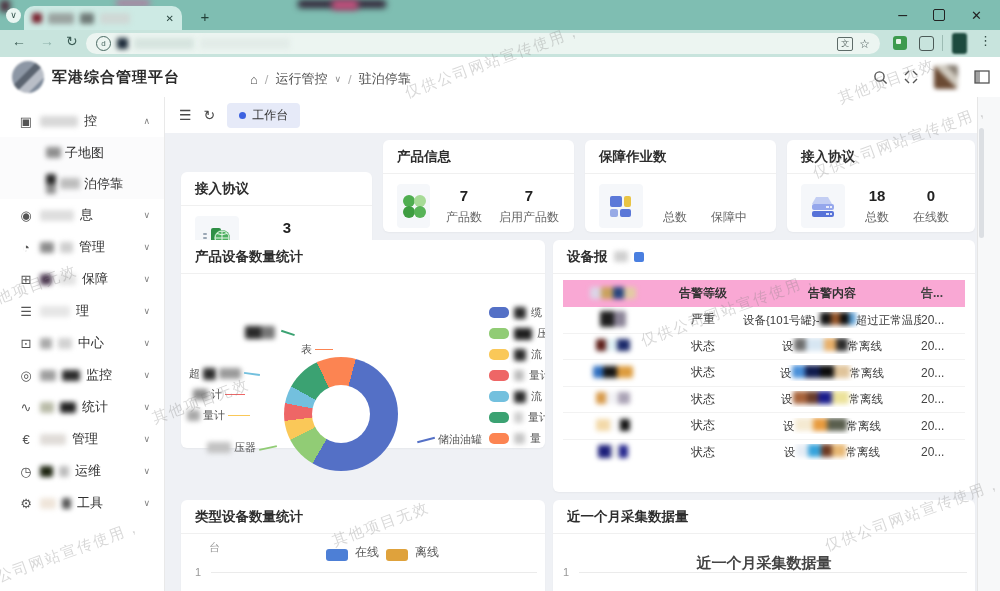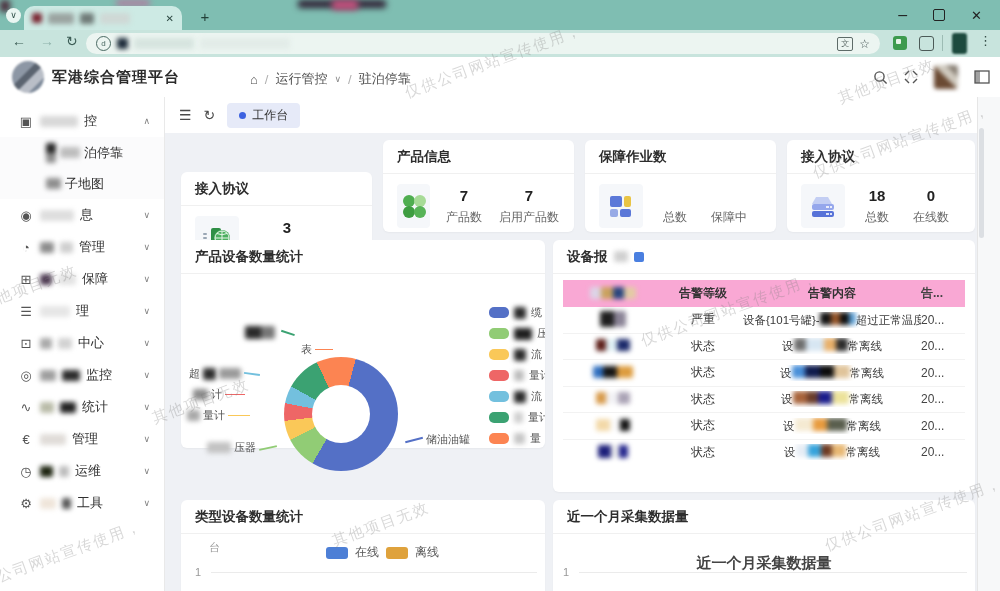--- a/index.html
+++ b/index.html
@@ -84,21 +84,21 @@
   .t-head,.t-row{display:flex;align-items:center;font-size:12px;}
   .t-head{height:27px;background:#f9a8d4;font-weight:bold;color:#333;}
   .t-row{height:25.5px;border-bottom:1px solid #f2f2f2;color:#3a3a3a;}
   .tc1{width:100px;text-align:center;}
   .tc2{width:80px;text-align:center;}
   .tc3{flex:1;text-align:center;font-size:11.5px;white-space:nowrap;overflow:hidden;}
   .tc4{width:44px;text-align:left;color:#444;}
   
   .axis-t{position:absolute;font-size:11px;color:#999;}
   .gline{position:absolute;height:1px;background:#ebebeb;}
-  .blegend{position:absolute;display:flex;align-items:center;gap:7px;font-size:12px;color:#555;}
+  .blegend{position:absolute;display:flex;align-items:flex-end;gap:7px;font-size:12px;color:#555;}
   .bl-sw{width:22px;height:12px;border-radius:3px;}
   .inner-title{position:absolute;width:100%;text-align:center;font-size:15px;font-weight:bold;color:#444;}
   
   .rd{display:inline-block;height:11px;border-radius:2px;filter:blur(2.5px);vertical-align:-1px;background:#c6c6c6;}
   
   .wm{position:absolute;font-size:15px;color:rgba(125,125,125,.30);transform:rotate(-20deg);
       white-space:nowrap;letter-spacing:2px;pointer-events:none;z-index:60;}
 </style>
 </head>
 <body>
@@ -176,27 +176,27 @@
 
   <div class="sidebar">
     <div class="sb-item">
       <span class="sb-ic">▣</span>
       <span class="rd" style="width:38px;background:#d8d8d8;"></span>
       <span>控</span>
       <span class="sb-ch">∧</span>
     </div>
     <div class="sb-sub">
       <div class="sb-child">
+        <span class="rd" style="width:15px;background:#8f8f8f;"></span>
+        <span>子地图</span>
+      </div>
+      <div class="sb-child">
         <span class="rd" style="width:10px;height:20px;background:linear-gradient(#242424 50%,#8d8d8d 50%);"></span>
         <span class="rd" style="width:20px;background:#bdbdbd;"></span>
         <span>泊停靠</span>
-      </div>
-      <div class="sb-child">
-        <span class="rd" style="width:15px;background:#8f8f8f;"></span>
-        <span>子地图</span>
       </div>
     </div>
     <div class="sb-item">
       <span class="sb-ic">◉</span>
       <span class="rd" style="width:34px;background:#dedede;"></span>
       <span>息</span>
       <span class="sb-ch">∨</span>
     </div>
     <div class="sb-item">
       <span class="sb-ic">◔</span>
@@ -405,21 +405,21 @@
       <div class="co" style="left:6px;top:134px;">
         <span class="rd" style="width:13px;background:#a8a8a8;"></span>
         <span>量计</span>
         <span class="lead" style="width:22px;background:#fac858;"></span>
       </div>
       <div class="co" style="left:26px;top:166px;">
         <span class="rd" style="width:24px;background:#c2c2c2;"></span>
         <span>压器</span>
         <span class="lead" style="width:18px;background:#91cc75;transform:rotate(-12deg);"></span>
       </div>
-      <div class="co" style="left:224px;top:158px;">
+      <div class="co" style="left:236px;top:158px;">
         <span class="lead" style="width:18px;background:#5470c6;transform:rotate(-14deg);"></span>
         <span>储油油罐</span>
       </div>
 
       <div style="position:absolute;left:308px;top:28px;">
         <div class="lg-row">
           <span class="lg-sw" style="background:#5470c6;"></span>
           <span class="rd" style="width:12px;height:12px;background:#2b2b2b;"></span>
           <span class="lg-tx">缆</span>
         </div>

